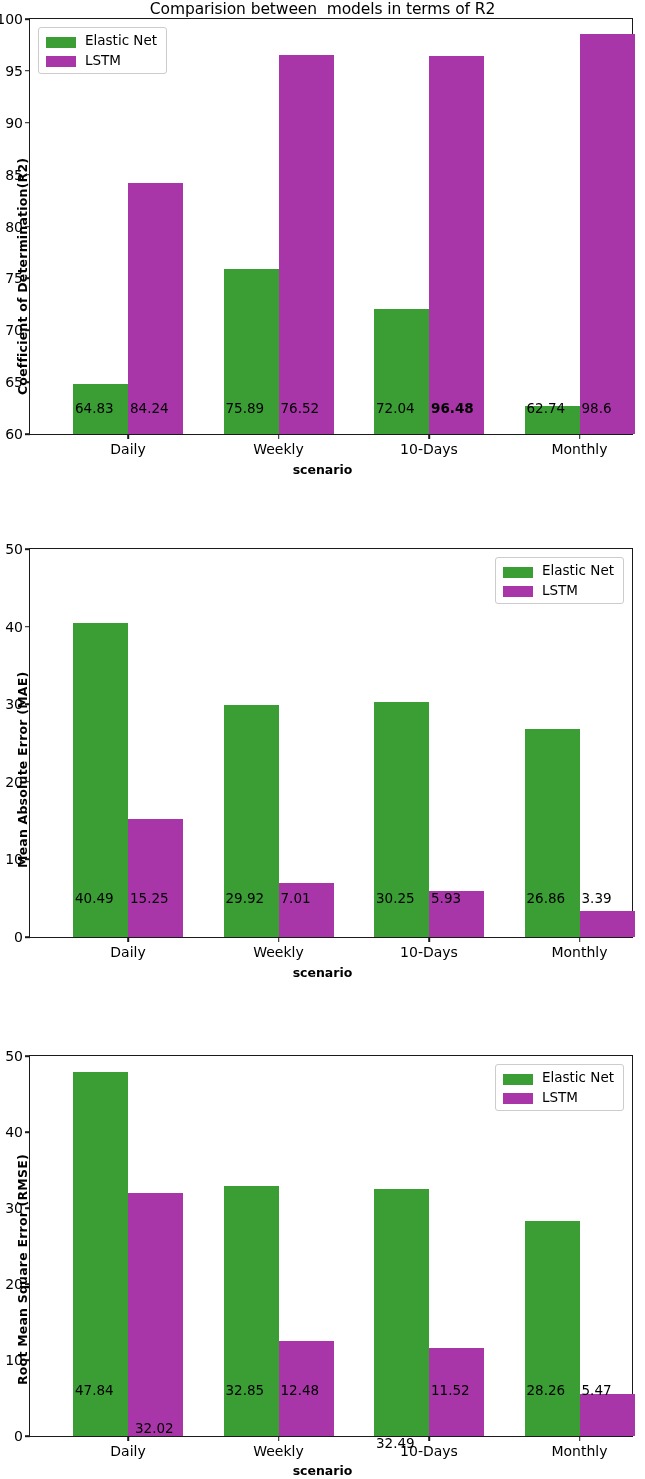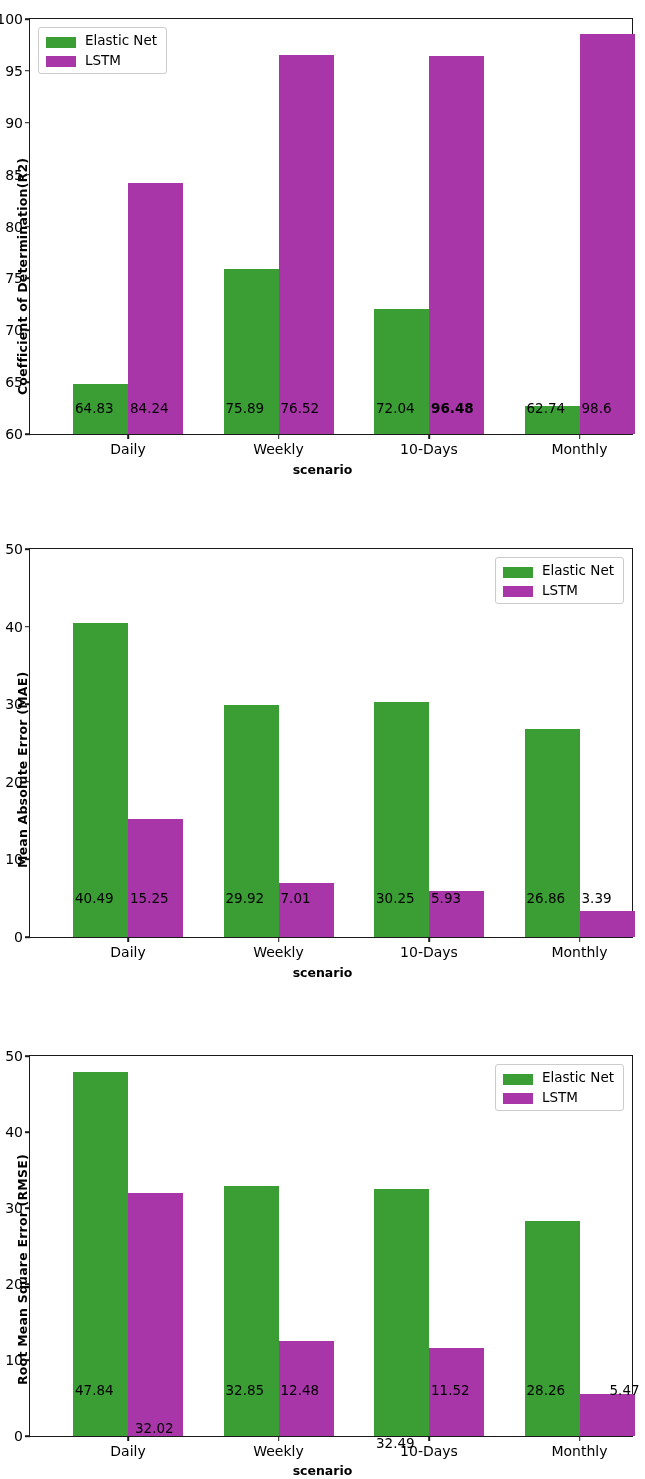--- a/index.html
+++ b/index.html
@@ -143,20 +143,21 @@
     font-size: 13.5px;
     color: #000000;
     white-space: nowrap;
     line-height: 1;
   }
 </style>
 </head>
 <body>
 
 <div class="figure" style="top:0px; height:480px;">
+  <div class="chart-title" style="top:0px;">Comparision between  models in terms of R2</div>
   <div class="ylabel" style="left:15px; top:395px;">Coefficient of Determination(R2)</div>
   <div class="plot-area" style="left:29px; top:18px; width:604px; height:417px;" id="plot-r2">
       <div class="ytick" style="top: 415px;">60</div>
       <div class="ytick-mark" style="top: 415px;"></div>
       <div class="ytick" style="top: 363.125px;">65</div>
       <div class="ytick-mark" style="top: 363.125px;"></div>
       <div class="ytick" style="top: 311.25px;">70</div>
       <div class="ytick-mark" style="top: 311.25px;"></div>
       <div class="ytick" style="top: 259.375px;">75</div>
       <div class="ytick-mark" style="top: 259.375px;"></div>
@@ -290,21 +291,21 @@
       <div class="xtick-mark" style="left: 248.5px;"></div>
       <div class="bar" style="left: 344px; width: 55px; height: 246.924px; background: rgb(58, 158, 53);"></div>
       <div class="bar-label" style="left: 346px; top: 336px; margin-top: 45px;">32.49</div>
       <div class="bar" style="left: 399px; width: 55px; height: 87.552px; background: rgb(169, 54, 168);"></div>
       <div class="bar-label" style="left: 401px; top: 328px;">11.52</div>
       <div class="xtick" style="left: 399px;">10-Days</div>
       <div class="xtick-mark" style="left: 399px;"></div>
       <div class="bar" style="left: 494.5px; width: 55px; height: 214.776px; background: rgb(58, 158, 53);"></div>
       <div class="bar-label" style="left: 496.5px; top: 328px;">28.26</div>
       <div class="bar" style="left: 549.5px; width: 55px; height: 41.572px; background: rgb(169, 54, 168);"></div>
-      <div class="bar-label" style="left: 551.5px; top: 328px; margin-left: 28px;">5.47</div>
+      <div class="bar-label" style="left: 551.5px; top: 328px;">5.47</div>
       <div class="xtick" style="left: 549.5px;">Monthly</div>
       <div class="xtick-mark" style="left: 549.5px;"></div>
       <div class="legend" style="right: 8px; top: 8px;">
         <div class="legend-row">
           <span class="legend-swatch" style="background: rgb(58, 158, 53);"></span>
           <span class="legend-text">Elastic Net</span>
         </div>
         <div class="legend-row">
           <span class="legend-swatch" style="background: rgb(169, 54, 168);"></span>
           <span class="legend-text">LSTM</span>

